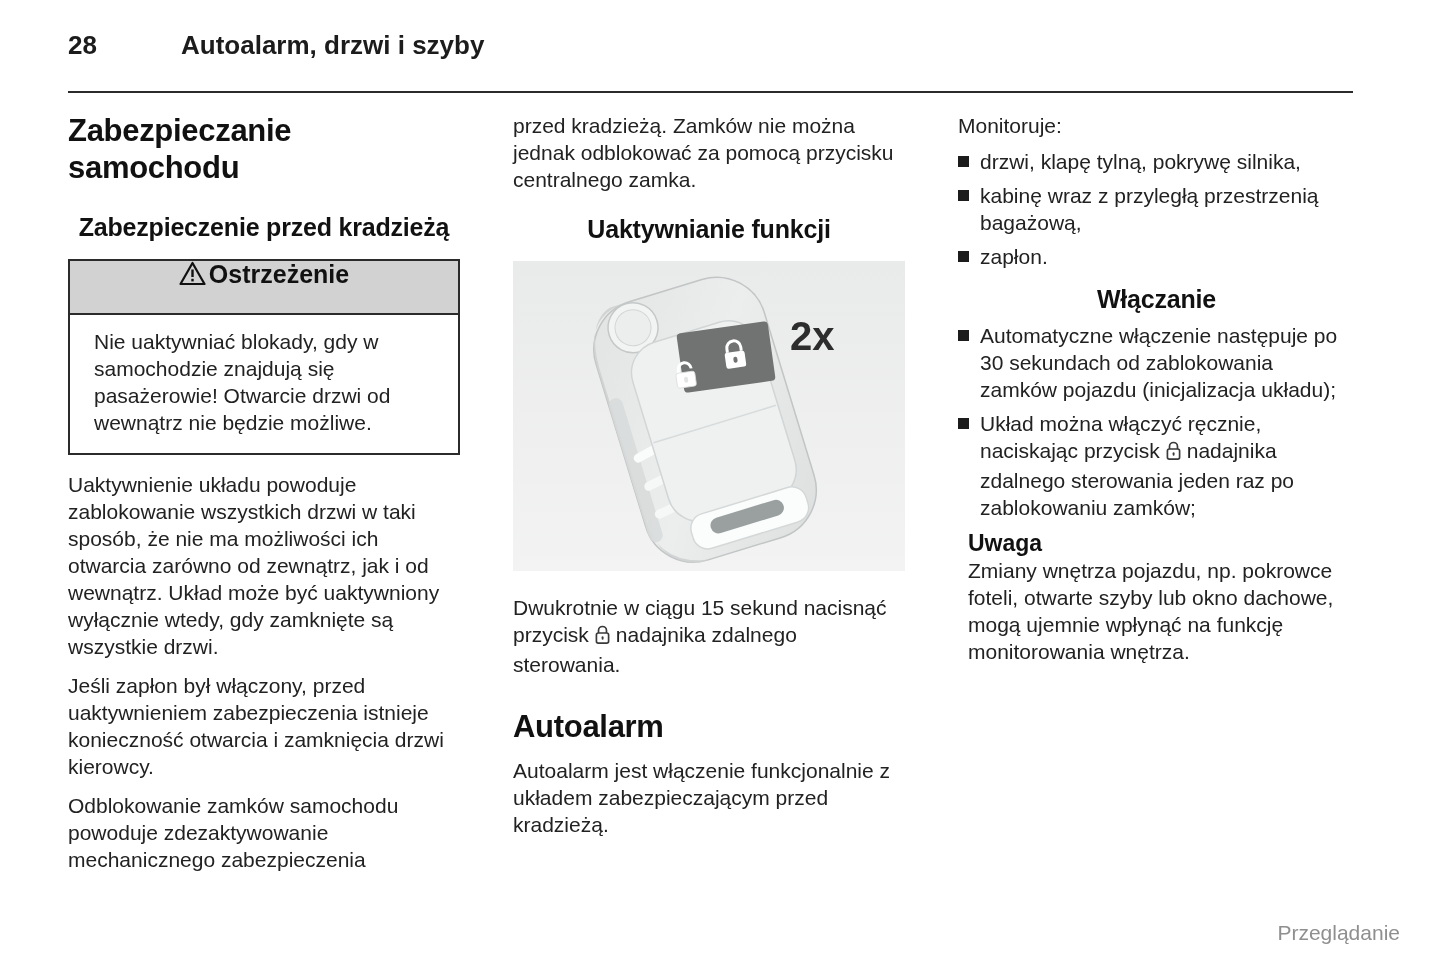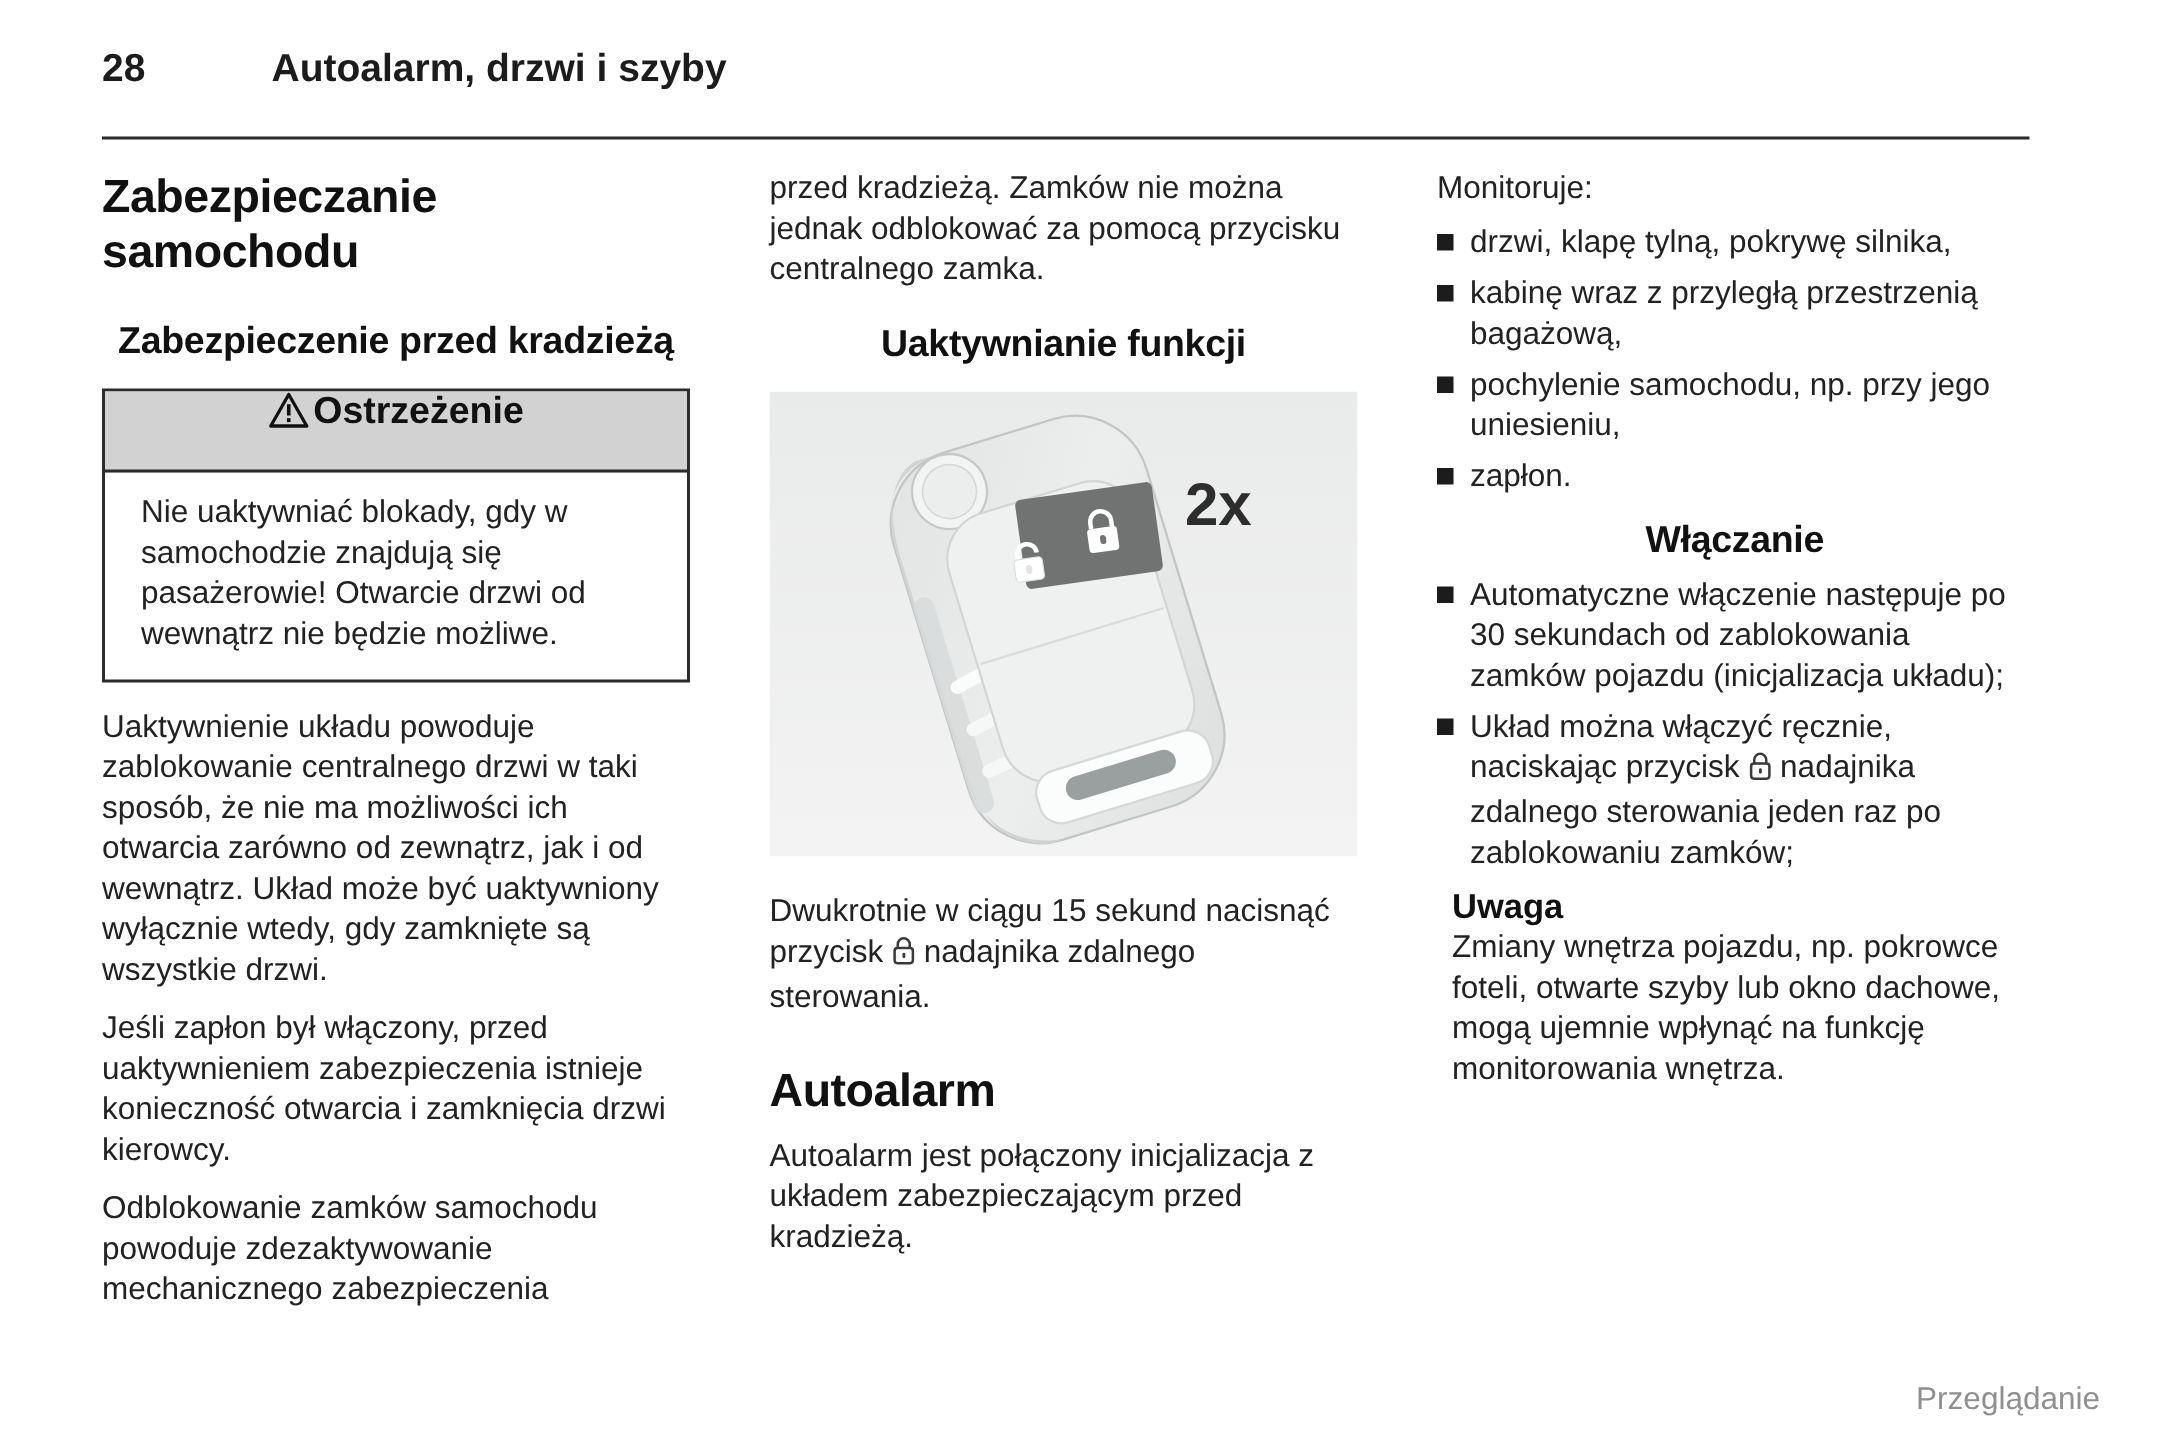--- a/index.html
+++ b/index.html
@@ -86,21 +86,21 @@
             <path d="M13.5 2 L25.5 23 H1.5 Z" fill="none" stroke="#111" stroke-width="2.2" stroke-linejoin="round"></path>
             <rect x="12.3" y="8.5" width="2.4" height="7.5" fill="#111"></rect>
             <rect x="12.3" y="17.8" width="2.4" height="2.6" fill="#111"></rect>
           </svg>
         </span>
         <span>Ostrzeżenie</span>
       </div>
       <div class="warning-box-body">Nie uaktywniać blokady, gdy w samochodzie znajdują się pasażerowie! Otwarcie drzwi od wewnątrz nie będzie możliwe.</div>
     </div>
 
-    <p>Uaktywnienie układu powoduje zablokowanie centralnego drzwi w taki sposób, że nie ma możliwości ich otwarcia zarówno od zewnątrz, jak i od wewnątrz. Układ może być uaktywniony wyłącznie wtedy, gdy zamknięte są wszystkie drzwi.</p>
+    <p>Uaktywnienie układu powoduje zablokowanie wszystkich drzwi w taki sposób, że nie ma możliwości ich otwarcia zarówno od zewnątrz, jak i od wewnątrz. Układ może być uaktywniony wyłącznie wtedy, gdy zamknięte są wszystkie drzwi.</p>
     <p>Jeśli zapłon był włączony, przed uaktywnieniem zabezpieczenia istnieje konieczność otwarcia i zamknięcia drzwi kierowcy.</p>
     <p>Odblokowanie zamków samochodu powoduje zdezaktywowanie mechanicznego zabezpieczenia</p>
   </div>
 
   <div class="col col-middle">
     <p>przed kradzieżą. Zamków nie można jednak odblokować za pomocą przycisku centralnego zamka.</p>
     <div class="h-lg" style="margin-top:21px">Uaktywnianie funkcji</div>
 
     <div class="figure">
       <svg width="392" height="310" viewBox="0 0 392 310">
@@ -160,30 +160,29 @@
       <span>Dwukrotnie w ciągu 15 sekund nacisnąć przycisk</span><span class="inline-lock-icon">
         <svg width="17" height="21" viewBox="0 0 16 20" aria-hidden="true">
           <path d="M4.2 8.6 V6.2 a3.8 3.8 0 0 1 7.6 0 v2.4" fill="none" stroke="#3a3a3a" stroke-width="1.6"></path>
           <rect x="2.2" y="8.6" width="11.6" height="9.6" rx="1.8" fill="#ffffff" stroke="#3a3a3a" stroke-width="1.6"></rect>
           <rect x="7.2" y="11.6" width="1.8" height="3.4" rx="0.9" fill="#3a3a3a"></rect>
         </svg>
       </span><span>nadajnika zdalnego sterowania.</span>
     </p>
 
     <div class="h-xl" style="margin:30px 0 12px 0">Autoalarm</div>
-    <p>Autoalarm jest połączony inicjalizacja z układem zabezpieczającym przed kradzieżą.</p>
+    <p>Autoalarm jest włączenie funkcjonalnie z układem zabezpieczającym przed kradzieżą.</p>
   </div>
 
   <div class="col col-right">
     <p style="margin-bottom:9px">Monitoruje:</p>
 
     <ul class="square-list">
       <li><span class="bullet-square"></span><span>drzwi, klapę tylną, pokrywę silnika,</span></li>
       <li><span class="bullet-square"></span><span>kabinę wraz z przyległą przestrzenią bagażową,</span></li>
-      <li><span class="bullet-square"></span><span>pochylenie samochodu, np. przy jego uniesieniu,</span></li>
       <li><span class="bullet-square"></span><span>zapłon.</span></li>
     </ul>
 
     <div class="h-lg" style="margin:14px 0 7px 0">Włączanie</div>
 
     <ul class="square-list">
       <li><span class="bullet-square"></span><span>Automatyczne włączenie następuje po 30 sekundach od zablokowania zamków pojazdu (inicjalizacja układu);</span></li>
       <li><span class="bullet-square"></span><span>Układ można włączyć ręcznie, naciskając przycisk</span><span class="inline-lock-icon">
           <svg width="17" height="21" viewBox="0 0 16 20" aria-hidden="true">
             <path d="M4.2 8.6 V6.2 a3.8 3.8 0 0 1 7.6 0 v2.4" fill="none" stroke="#3a3a3a" stroke-width="1.6"></path>

